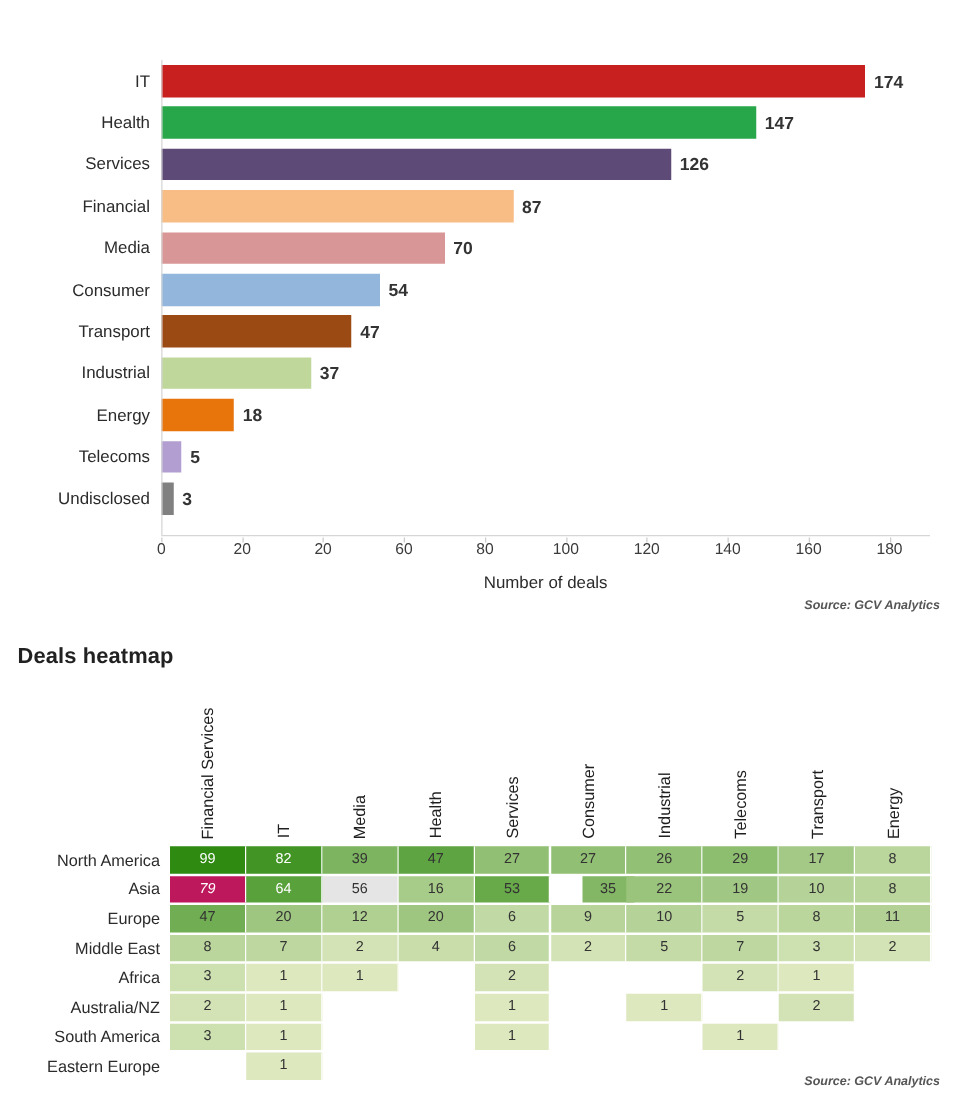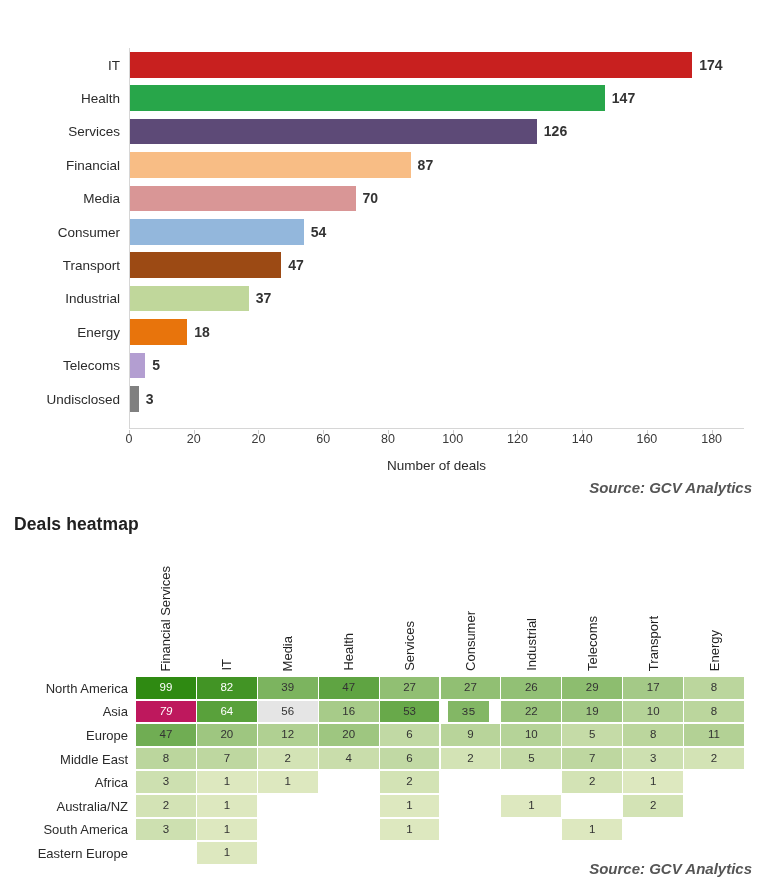--- a/index.html
+++ b/index.html
@@ -130,21 +130,21 @@
     left: 129px;
     width: 615px;
     text-align: center;
     font-size: 13.5px;
     color: #2b2b2b;
   }
 
   .source-note {
     position: absolute;
     right: 16px;
-    font-size: 15px;
+    font-size: 10px;
     font-style: italic;
     font-weight: bold;
     color: #555555;
     white-space: nowrap;
   }
   #bar-source { top: 479px; }
   #heat-source { top: 860px; }
 
   
   #heat-panel {
@@ -367,21 +367,21 @@
           <div class="heat-cell" style="left: 623.2px; width: 60.9px; background: rgb(164, 201, 135);">17</div>
           <div class="heat-cell" style="left: 684.1px; width: 60.9px; background: rgb(187, 214, 157);">8</div>
         </div>
         <div class="heat-row" style="top: 23.6px;">
           <div class="heat-row-label">Asia</div>
           <div class="heat-cell dark" style="left: 136px; width: 60.9px; background: #be185d; font-style: italic;">79</div>
           <div class="heat-cell dark" style="left: 196.9px; width: 60.9px; background: rgb(89, 161, 59);">64</div>
           <div class="heat-cell" style="left: 257.8px; width: 60.9px; background: #e5e5e5;">56</div>
           <div class="heat-cell" style="left: 318.7px; width: 60.9px; background: rgb(167, 203, 137);">16</div>
           <div class="heat-cell" style="left: 379.6px; width: 60.9px; background: rgb(104, 169, 74);">53</div>
-          <div class="heat-cell" style="left: 448px; width: 42px; background: rgb(131, 183, 101); font-family: Liberation Mono, monospace;">35</div>
+          <div class="heat-cell" style="left: 466px; width: 42px; background: rgb(131, 183, 101);">35</div>
           <div class="heat-cell" style="left: 501.4px; width: 60.9px; background: rgb(154, 196, 124);">22</div>
           <div class="heat-cell" style="left: 562.3px; width: 60.9px; background: rgb(160, 199, 131);">19</div>
           <div class="heat-cell" style="left: 623.2px; width: 60.9px; background: rgb(181, 211, 152);">10</div>
           <div class="heat-cell" style="left: 684.1px; width: 60.9px; background: rgb(187, 214, 157);">8</div>
         </div>
         <div class="heat-row" style="top: 47.2px;">
           <div class="heat-row-label">Europe</div>
           <div class="heat-cell" style="left: 136px; width: 60.9px; background: rgb(112, 173, 83);">47</div>
           <div class="heat-cell" style="left: 196.9px; width: 60.9px; background: rgb(158, 198, 128);">20</div>
           <div class="heat-cell" style="left: 257.8px; width: 60.9px; background: rgb(176, 208, 146);">12</div>

